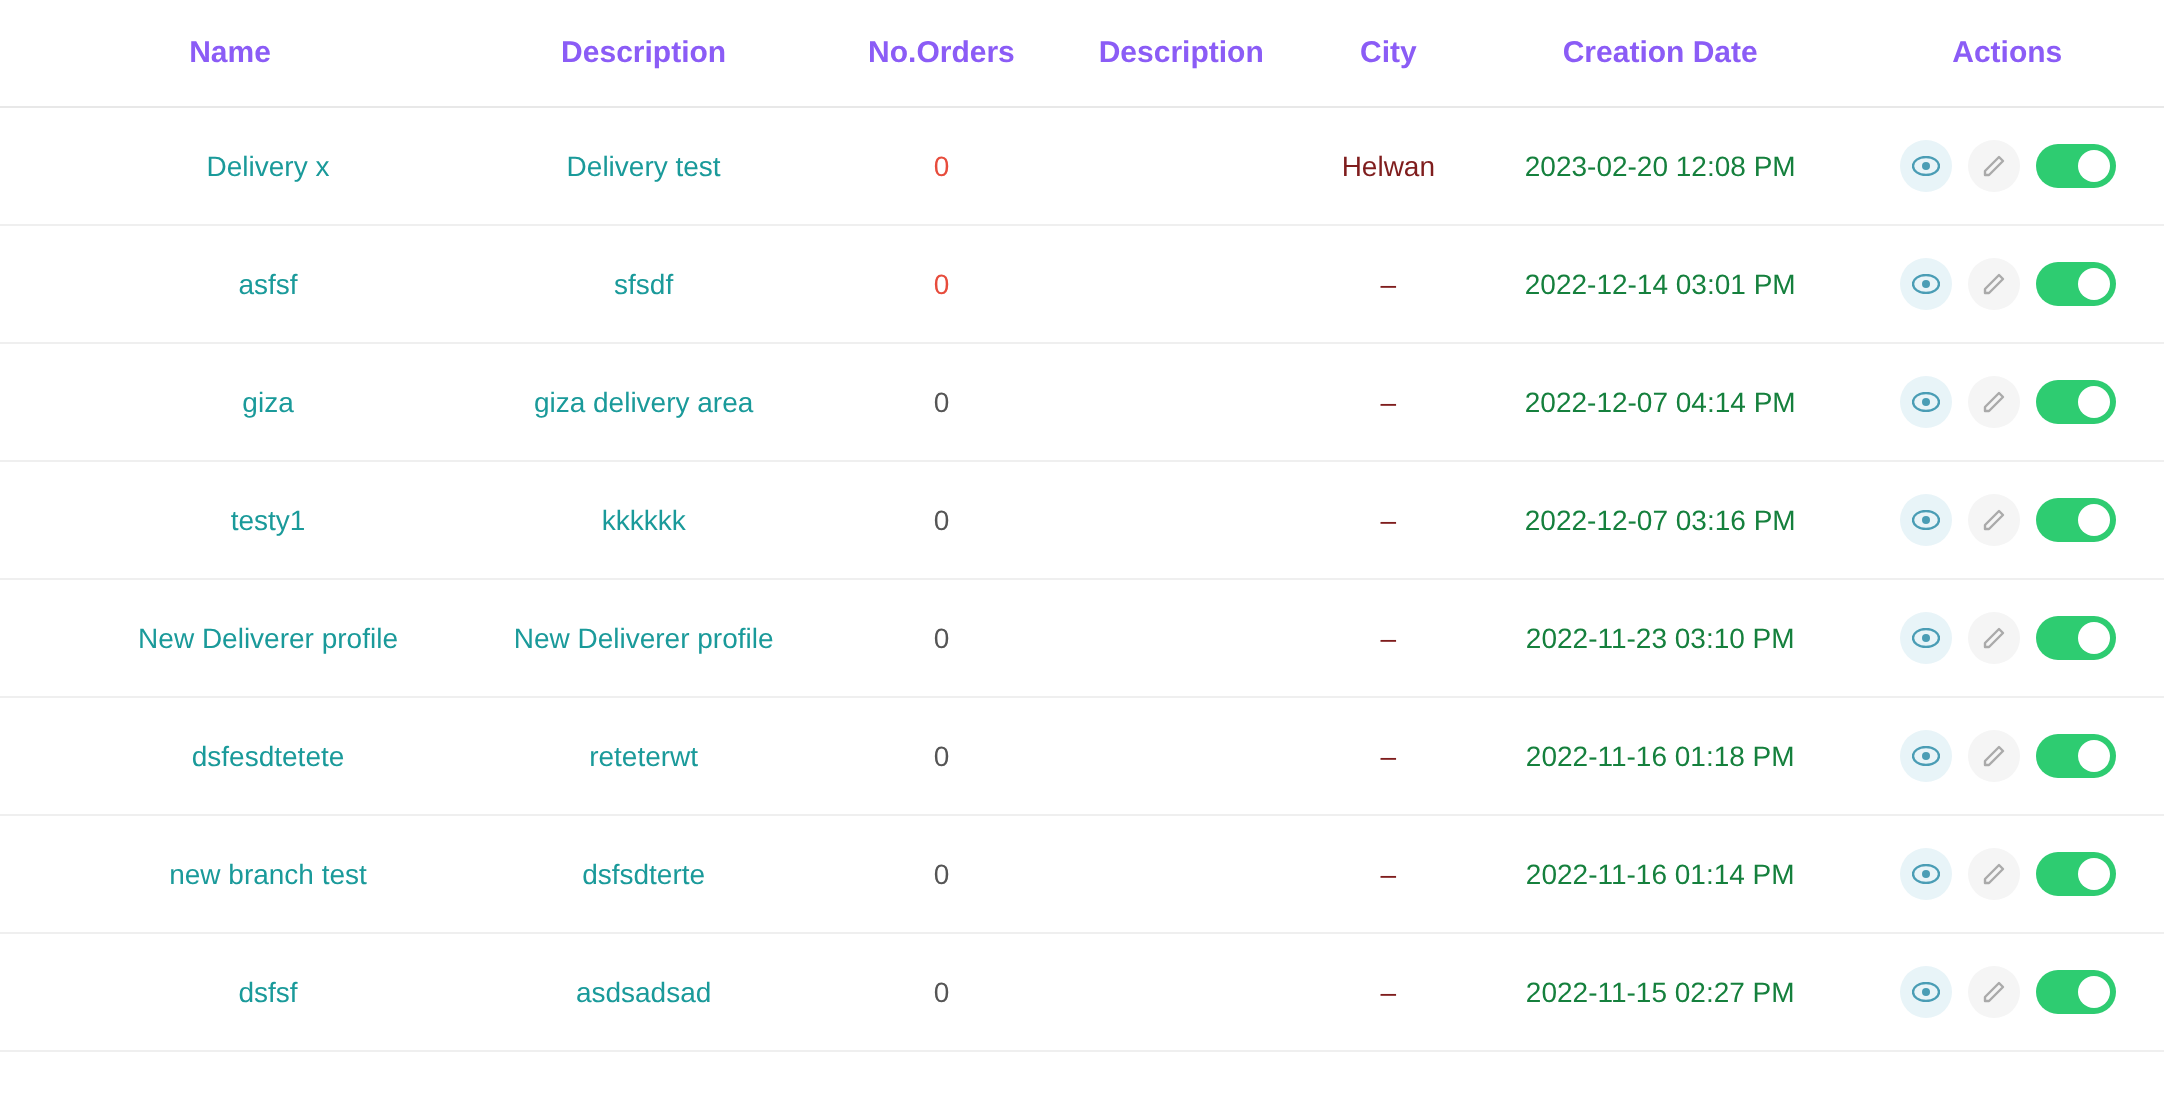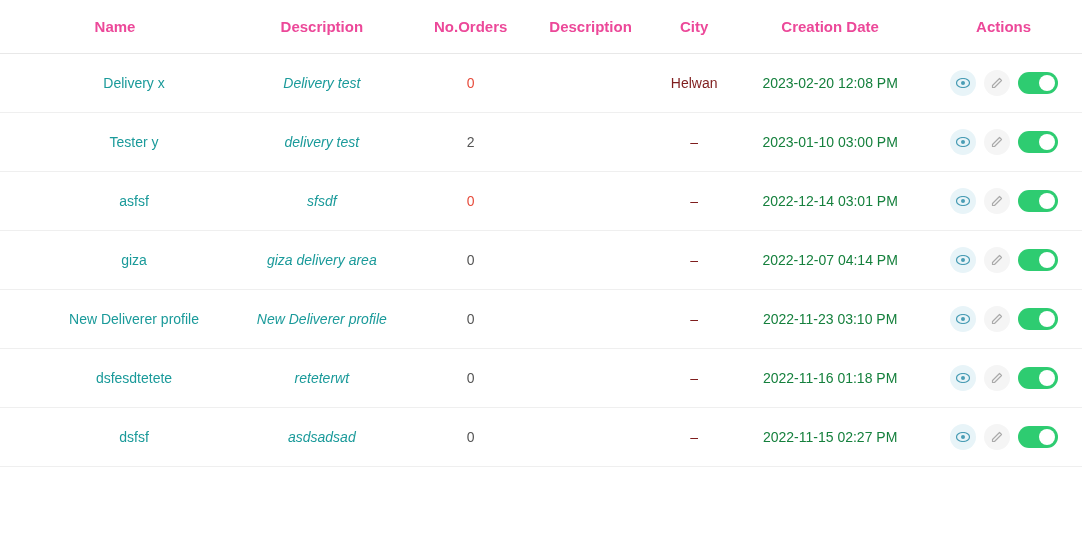--- a/index.html
+++ b/index.html
@@ -15,41 +15,40 @@
       margin: 0 auto;
       background: #fff;
     }
     table {
       width: 100%;
       border-collapse: collapse;
     }
     thead th {
       padding: 18px 10px;
       text-align: center;
-      color: #ec4899;
+      color: #8b5cf6;
       font-weight: 600;
       font-size: 15px;
       border-bottom: 1px solid #e8e8e8;
     }
     tbody tr {
       border-bottom: 1px solid #efefef;
     }
     tbody td {
       padding: 16px 10px;
       text-align: center;
       color: #555;
       font-size: 14px;
     }
     tbody td.name-cell {
       color: #1a9a9a;
       padding-left: 48px;
     }
     tbody td.desc-cell {
       color: #1a9a9a;
-      font-style: italic;
     }
     tbody td.orders-cell {
       color: #e74c3c;
     }
     tbody td.orders-cell.black {
       color: #555;
     }
     tbody td.city-cell {
       color: #7f1d1d;
     }
@@ -141,44 +140,20 @@
         <div class="edit-icon">
           <svg width="12" height="12" viewBox="0 0 12 12" fill="none">
             <path d="M8.5 1.5L10.5 3.5L3.5 10.5H1.5V8.5L8.5 1.5Z" stroke="#aaa" stroke-width="1.2" stroke-linejoin="round"></path>
           </svg>
         </div>
         <div class="toggle"></div>
       </div>
     </td>
   </tr>
         <tr>
-    <td class="name-cell">Tester y</td>
-    <td class="desc-cell">delivery test</td>
-    <td class="orders-cell black">2</td>
-    <td></td>
-    <td class="city-cell">–</td>
-    <td class="date-cell">2023-01-10 03:00 PM</td>
-    <td>
-      <div class="actions-cell">
-        <div class="eye-icon">
-          <svg width="14" height="10" viewBox="0 0 14 10" fill="none">
-            <ellipse cx="7" cy="5" rx="6.5" ry="4.5" stroke="#4a9db5" stroke-width="1.2"></ellipse>
-            <circle cx="7" cy="5" r="2" fill="#4a9db5"></circle>
-          </svg>
-        </div>
-        <div class="edit-icon">
-          <svg width="12" height="12" viewBox="0 0 12 12" fill="none">
-            <path d="M8.5 1.5L10.5 3.5L3.5 10.5H1.5V8.5L8.5 1.5Z" stroke="#aaa" stroke-width="1.2" stroke-linejoin="round"></path>
-          </svg>
-        </div>
-        <div class="toggle"></div>
-      </div>
-    </td>
-  </tr>
-        <tr>
     <td class="name-cell">asfsf</td>
     <td class="desc-cell">sfsdf</td>
     <td class="orders-cell ">0</td>
     <td></td>
     <td class="city-cell">–</td>
     <td class="date-cell">2022-12-14 03:01 PM</td>
     <td>
       <div class="actions-cell">
         <div class="eye-icon">
           <svg width="14" height="10" viewBox="0 0 14 10" fill="none">
@@ -213,20 +188,44 @@
         <div class="edit-icon">
           <svg width="12" height="12" viewBox="0 0 12 12" fill="none">
             <path d="M8.5 1.5L10.5 3.5L3.5 10.5H1.5V8.5L8.5 1.5Z" stroke="#aaa" stroke-width="1.2" stroke-linejoin="round"></path>
           </svg>
         </div>
         <div class="toggle"></div>
       </div>
     </td>
   </tr>
         <tr>
+    <td class="name-cell">testy1</td>
+    <td class="desc-cell">kkkkkk</td>
+    <td class="orders-cell black">0</td>
+    <td></td>
+    <td class="city-cell">–</td>
+    <td class="date-cell">2022-12-07 03:16 PM</td>
+    <td>
+      <div class="actions-cell">
+        <div class="eye-icon">
+          <svg width="14" height="10" viewBox="0 0 14 10" fill="none">
+            <ellipse cx="7" cy="5" rx="6.5" ry="4.5" stroke="#4a9db5" stroke-width="1.2"></ellipse>
+            <circle cx="7" cy="5" r="2" fill="#4a9db5"></circle>
+          </svg>
+        </div>
+        <div class="edit-icon">
+          <svg width="12" height="12" viewBox="0 0 12 12" fill="none">
+            <path d="M8.5 1.5L10.5 3.5L3.5 10.5H1.5V8.5L8.5 1.5Z" stroke="#aaa" stroke-width="1.2" stroke-linejoin="round"></path>
+          </svg>
+        </div>
+        <div class="toggle"></div>
+      </div>
+    </td>
+  </tr>
+        <tr>
     <td class="name-cell">New Deliverer profile</td>
     <td class="desc-cell">New Deliverer profile</td>
     <td class="orders-cell black">0</td>
     <td></td>
     <td class="city-cell">–</td>
     <td class="date-cell">2022-11-23 03:10 PM</td>
     <td>
       <div class="actions-cell">
         <div class="eye-icon">
           <svg width="14" height="10" viewBox="0 0 14 10" fill="none">
@@ -243,20 +242,44 @@
       </div>
     </td>
   </tr>
         <tr>
     <td class="name-cell">dsfesdtetete</td>
     <td class="desc-cell">reteterwt</td>
     <td class="orders-cell black">0</td>
     <td></td>
     <td class="city-cell">–</td>
     <td class="date-cell">2022-11-16 01:18 PM</td>
+    <td>
+      <div class="actions-cell">
+        <div class="eye-icon">
+          <svg width="14" height="10" viewBox="0 0 14 10" fill="none">
+            <ellipse cx="7" cy="5" rx="6.5" ry="4.5" stroke="#4a9db5" stroke-width="1.2"></ellipse>
+            <circle cx="7" cy="5" r="2" fill="#4a9db5"></circle>
+          </svg>
+        </div>
+        <div class="edit-icon">
+          <svg width="12" height="12" viewBox="0 0 12 12" fill="none">
+            <path d="M8.5 1.5L10.5 3.5L3.5 10.5H1.5V8.5L8.5 1.5Z" stroke="#aaa" stroke-width="1.2" stroke-linejoin="round"></path>
+          </svg>
+        </div>
+        <div class="toggle"></div>
+      </div>
+    </td>
+  </tr>
+        <tr>
+    <td class="name-cell">new branch test</td>
+    <td class="desc-cell">dsfsdterte</td>
+    <td class="orders-cell black">0</td>
+    <td></td>
+    <td class="city-cell">–</td>
+    <td class="date-cell">2022-11-16 01:14 PM</td>
     <td>
       <div class="actions-cell">
         <div class="eye-icon">
           <svg width="14" height="10" viewBox="0 0 14 10" fill="none">
             <ellipse cx="7" cy="5" rx="6.5" ry="4.5" stroke="#4a9db5" stroke-width="1.2"></ellipse>
             <circle cx="7" cy="5" r="2" fill="#4a9db5"></circle>
           </svg>
         </div>
         <div class="edit-icon">
           <svg width="12" height="12" viewBox="0 0 12 12" fill="none">

